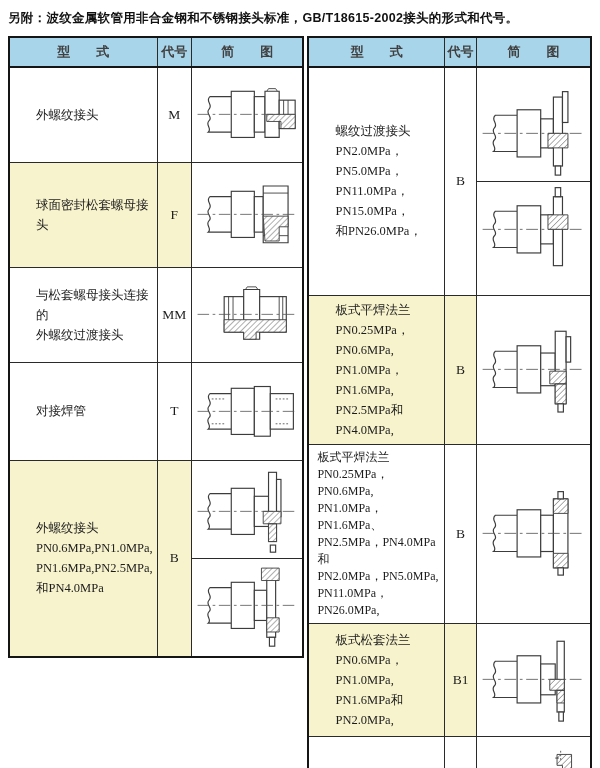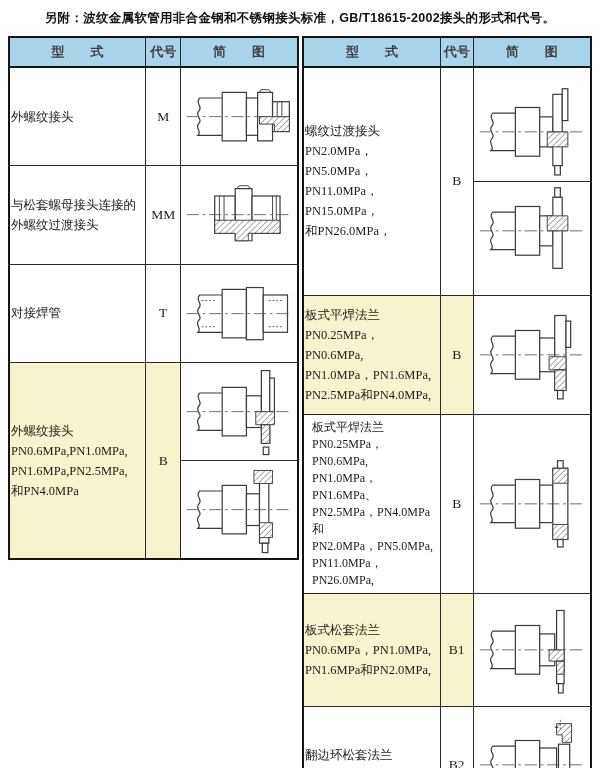--- a/index.html
+++ b/index.html
@@ -4,37 +4,37 @@
 <style>
   html,body{margin:0;padding:0;}
   body{
     width:600px;height:768px;background:#ffffff;
     font-family:"Liberation Sans",sans-serif;color:#111;
     -webkit-font-smoothing:antialiased;
   }
   .page{padding:8px 8px 0 8px;}
   .doc-title{
     font-size:12.5px;font-weight:bold;color:#111;
-    letter-spacing:0.3px;margin:2px 0 9px 0;white-space:nowrap;text-align:center;
+    letter-spacing:0.3px;margin:2px 0 9px 0;white-space:nowrap;
   }
   .tables{display:flex;gap:3px;align-items:flex-start;}
   table.half{
     border-collapse:collapse;table-layout:fixed;
     border:2px solid #151515;background:#fff;
   }
   table.half td{
     border:1px solid #2a2a2a;vertical-align:middle;overflow:hidden;
   }
   tr.head td{
     background:#a9d5ea;text-align:center;font-size:13px;font-weight:600;
     border-bottom:2px solid #151515;color:#404040;
   }
   td.type{
     font-family:"Liberation Serif",serif;
-    font-size:12.5px;line-height:1.6;padding:4px 4px 4px 1px;
+    font-size:12.5px;line-height:1.6;padding:4px 4px 4px 26px;
     text-align:left;color:#1c1c1c;
   }
   td.type .type-text{white-space:pre-line;}
   td.type.tight{line-height:1.42;font-size:12px;padding-left:8px;}
   td.code{
     font-family:"Liberation Serif",serif;font-size:13.5px;
     text-align:center;color:#1c1c1c;
   }
   td.yellow{background:#f7f3cd;}
   td.diag{padding:2px;background:#fff;}
@@ -97,20 +97,36 @@
             <path class="ln" d="M80,24 h16 v52 h-16 z"></path>
             <path class="ln2" d="M82,24 l2,-3 h8 l2,3"></path>
             <rect class="ln" x="96" y="34" width="18" height="32"></rect>
             <path class="ln2" d="M101,34 v32 M106,34 v32"></path>
             <path class="ht" d="M82,50 h32 v16 h-16 v-8 h-16 z"></path>
             <use href="#cl"></use>
           </svg>
         </td>
       </tr>
 
+      <tr style="height:105px">
+        <td class="type yellow">
+              <div class="type-text">球面密封松套螺母接头</div>
+            </td>
+        <td class="code yellow">F</td>
+        <td class="diag">
+          <svg viewBox="0 0 120 100" preserveAspectRatio="xMidYMid meet">
+            <use href="#pb"></use>
+            <rect class="ln" x="68" y="30" width="10" height="40"></rect>
+            <path class="ln" d="M78,18 h28 v64 h-28 z"></path>
+            <path class="ln2" d="M78,26 h28 M78,74 h28"></path>
+            <path class="ht" d="M78,52 h28 v12 h-10 v16 h-16 z"></path>
+            <use href="#cl"></use>
+          </svg>
+        </td>
+      </tr>
 
       <tr style="height:95px">
         <td class="type">
               <div class="type-text">与松套螺母接头连接的
 外螺纹过渡接头</div>
             </td>
         <td class="code">MM</td>
         <td class="diag">
           <svg viewBox="0 0 120 100" preserveAspectRatio="xMidYMid meet">
             <rect class="ln" x="34" y="30" width="22" height="40"></rect>

